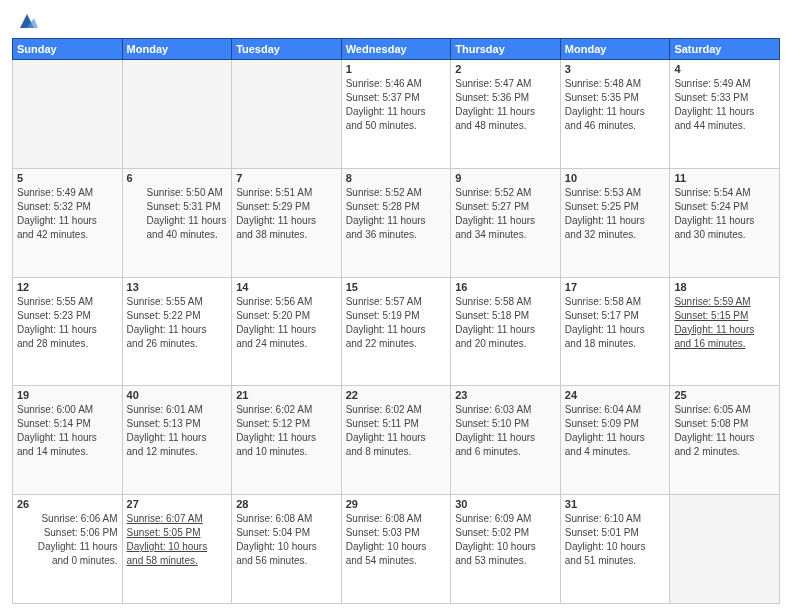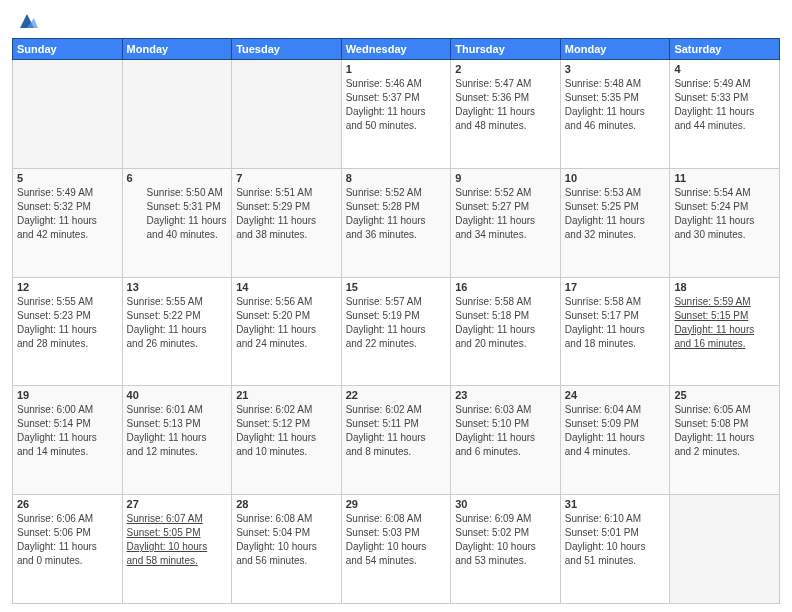--- a/index.html
+++ b/index.html
@@ -321,21 +321,21 @@
             <span class="day-number">25</span>
             <div class="day-info" style="white-space: pre-line;">Sunrise: 6:05 AM
 Sunset: 5:08 PM
 Daylight: 11 hours
 and 2 minutes.</div>
           </td>
         </tr>
         <tr>
           <td>
             <span class="day-number">26</span>
-            <div class="day-info" style="white-space: pre-line;">Sunrise: 6:06 AM
+            <div class="day-info" style="white-space: pre-line; text-align: right;">Sunrise: 6:06 AM
 Sunset: 5:06 PM
 Daylight: 11 hours
 and 0 minutes.</div>
           </td>
           <td>
             <span class="day-number">27</span>
             <div class="day-info" style="white-space: pre-line; text-decoration: underline;">Sunrise: 6:07 AM
 Sunset: 5:05 PM
 Daylight: 10 hours
 and 58 minutes.</div>

